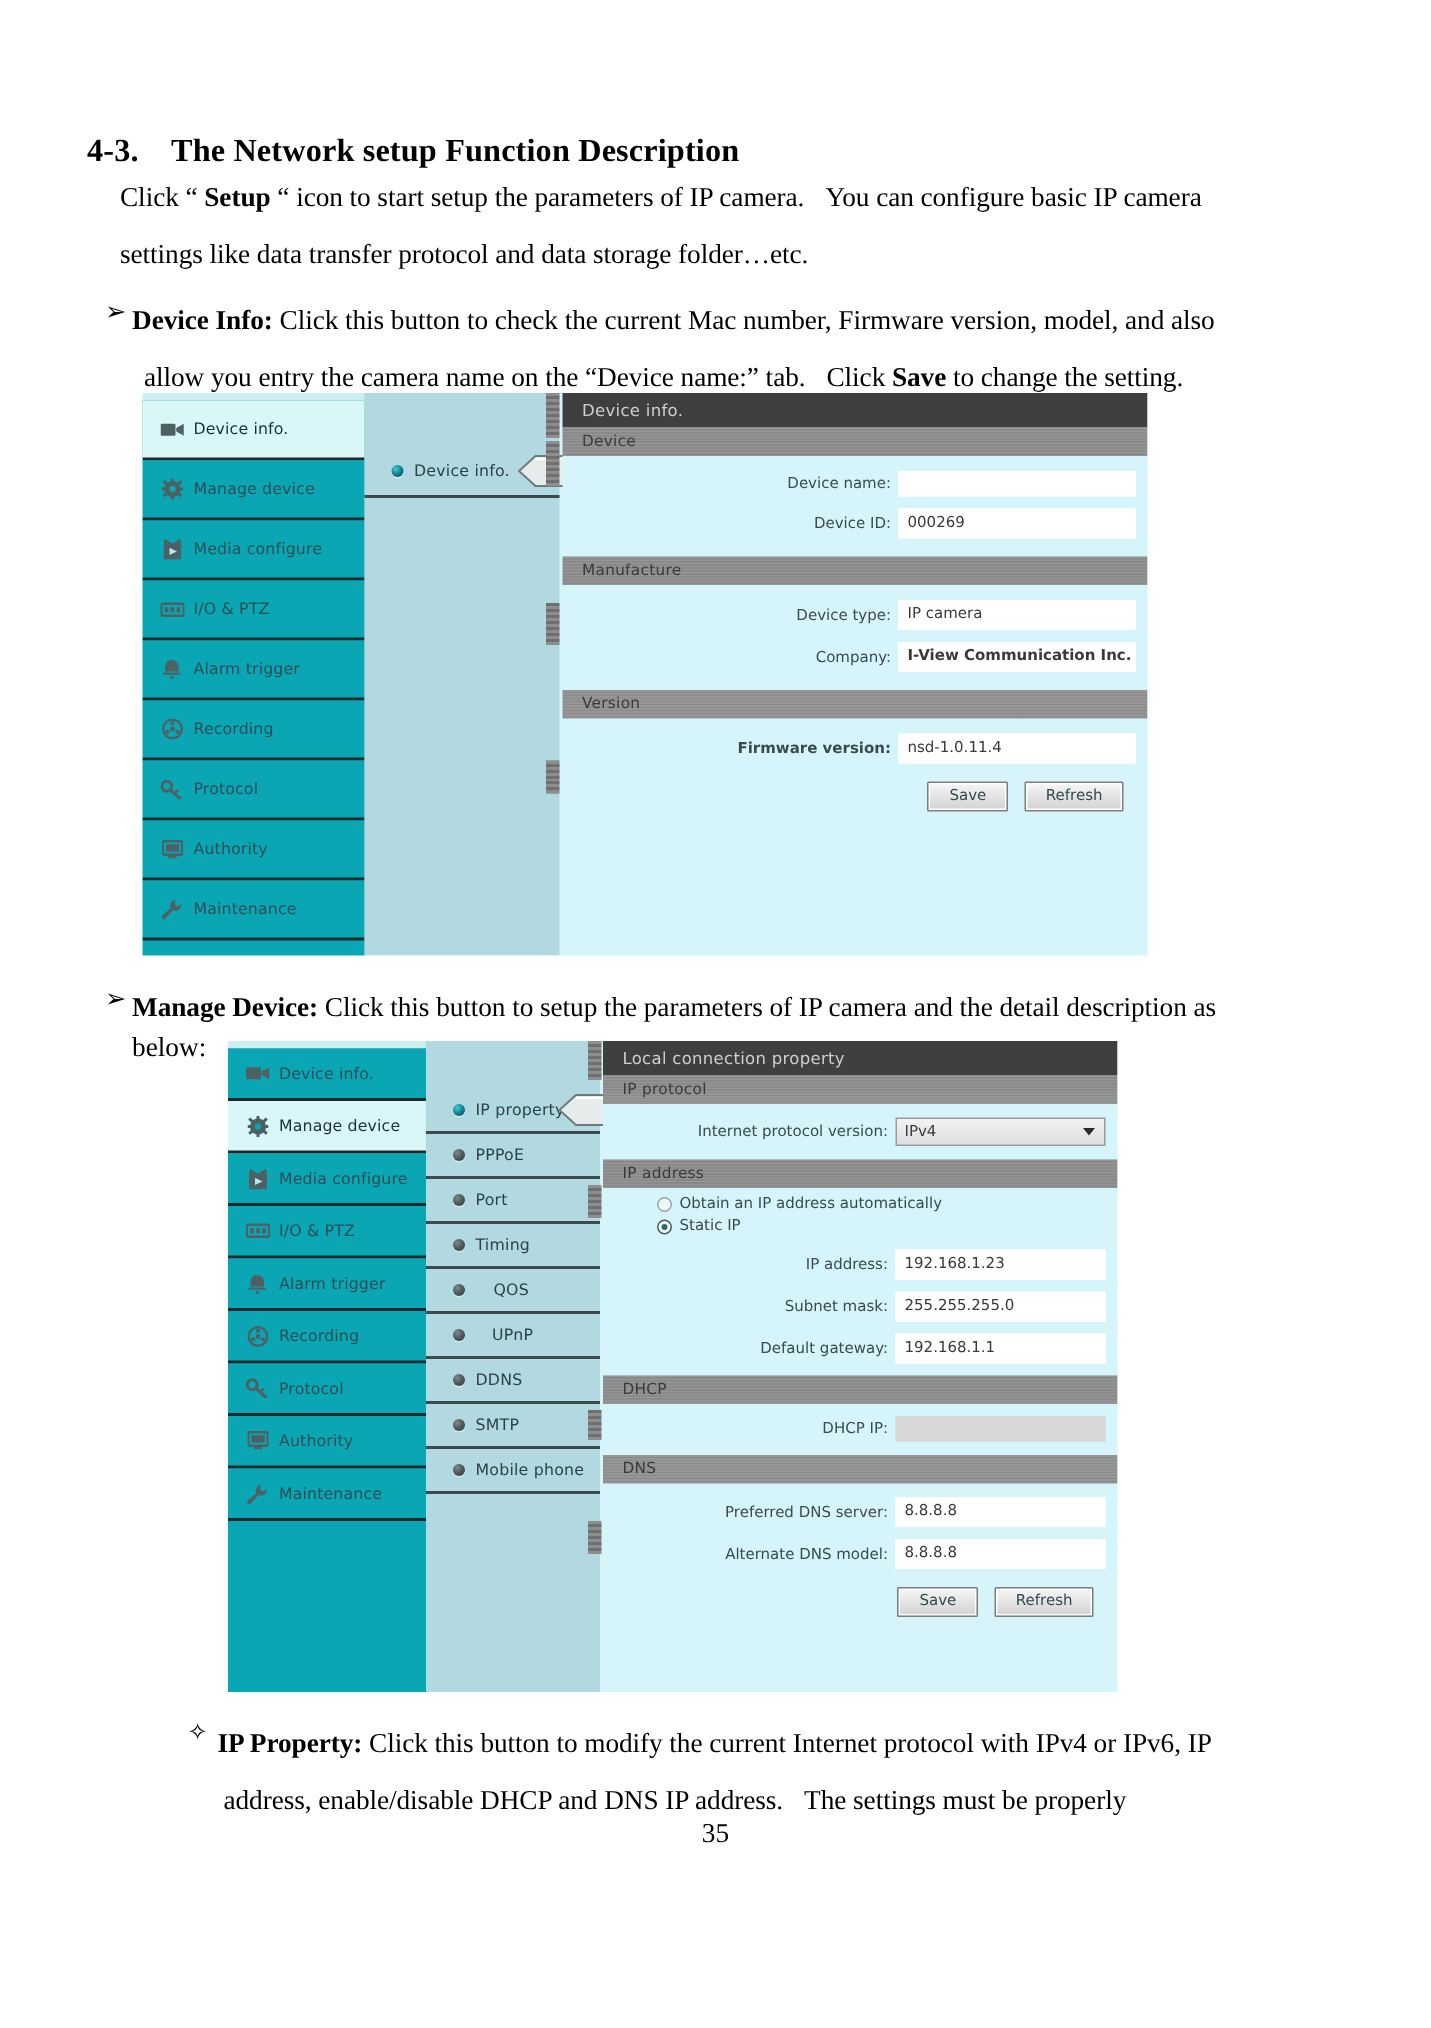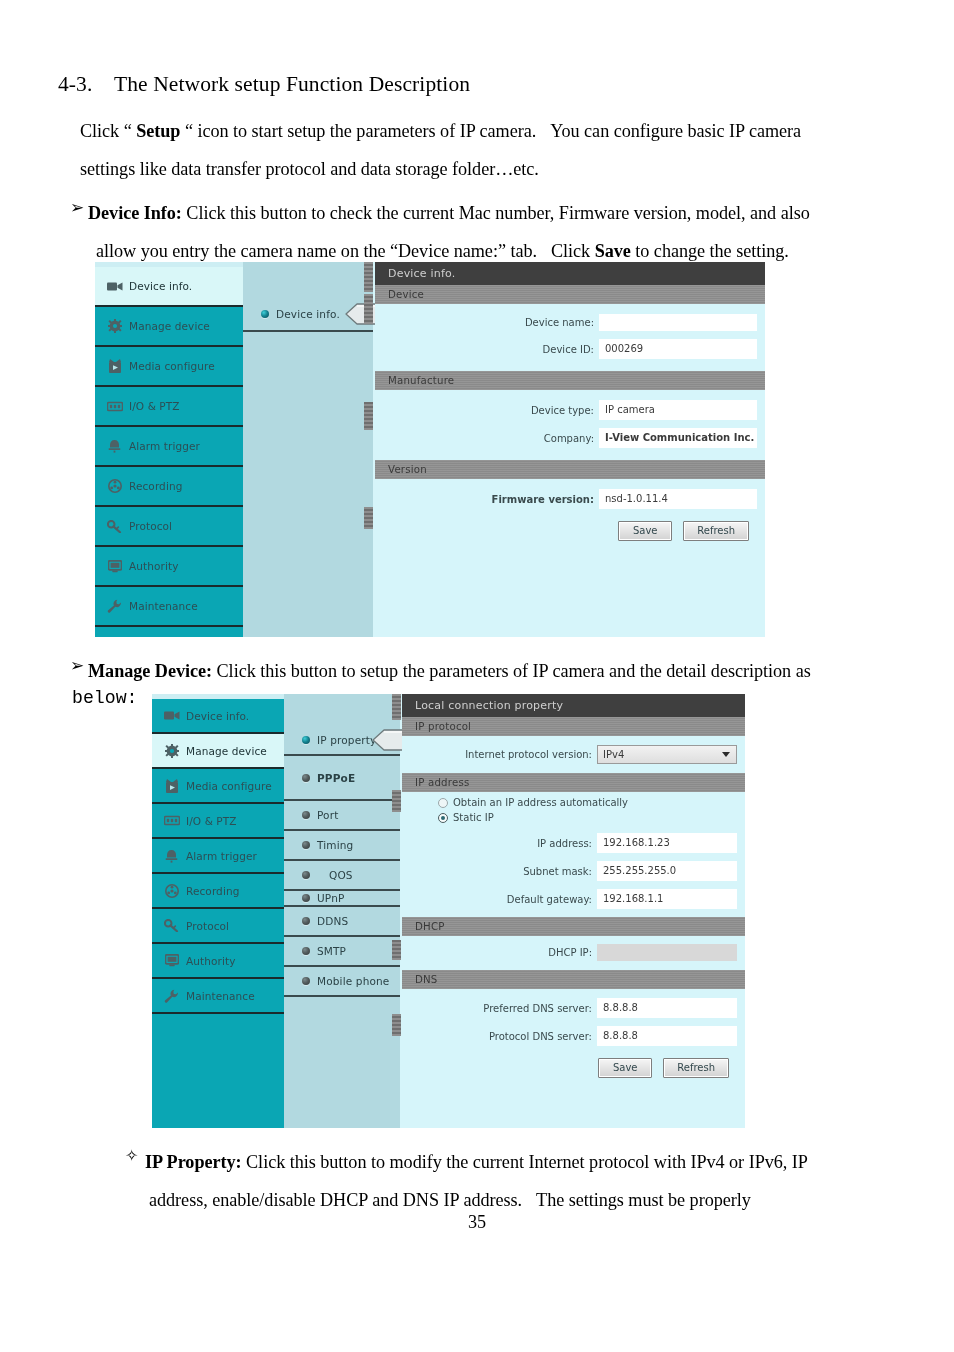--- a/index.html
+++ b/index.html
@@ -16,23 +16,23 @@
 
   
   .page {
     position: absolute;
     left: 0; top: 0;
     width: 954px; height: 1352px;
   }
 
   .doc-h1 {
     position: absolute;
-    left: 58px; top: 72px;
+    left: 58px; top: 88px;
     font-size: 21.5px;
-    font-weight: normal;
+    font-weight: bold;
     letter-spacing: 0.1px;
     white-space: nowrap;
   }
   .doc-h1 .num { display: inline-block; width: 56px; }
 
   .para {
     position: absolute;
     font-size: 18.2px;
     line-height: 38px;
     letter-spacing: -0.05px;
@@ -47,21 +47,21 @@
     position: absolute;
     font-size: 17px;
     line-height: 1;
   }
 
   .p-device-info { left: 88px; top: 194px; width: 790px; }
   .p-device-info .l2 { display: block; margin-left: 8px; }
 
   .p-manage { left: 88px; top: 652px; width: 790px; }
 
-  .p-below { position: absolute; left: 72px; top: 688px; font-size: 18.2px; font-family: Liberation Mono, monospace; }
+  .p-below { position: absolute; left: 88px; top: 688px; font-size: 18.2px; }
 
   .p-ipprop { left: 145px; top: 1143px; width: 740px; }
   .p-ipprop .l2 { display: block; margin-left: 4px; }
 
   .page-num {
     position: absolute;
     left: 0; top: 1212px;
     width: 954px;
     text-align: center;
     font-size: 18.2px;
@@ -547,37 +547,37 @@
     <div class="shot-mid" id="s2-mid" style="left:132px; top:0; width:116px; height:434px;">
         <div style="height: 32px;"></div>
         <div class="mid-item active" style="height: 30px;">
           <span class="dot"></span>
           <span>IP property</span>
           <span class="arrow-tab"><svg width="34" height="22" viewBox="0 0 34 22">
               <path d="M12 1 L33 1 L33 21 L12 21 L1 11 Z" fill="#e6ebec" stroke="#6e7a7c" stroke-width="1.3" stroke-linejoin="round"></path>
               <path d="M12 3 L31 3" stroke="#ffffff" stroke-width="1.2" fill="none"></path>
             </svg></span>
         </div>
-        <div class="mid-item" style="height: 45px; font-weight: bold;">
+        <div class="mid-item" style="height: 30px;">
           <span class="dot"></span>
           <span>PPPoE</span>
         </div>
         <div class="mid-item" style="height: 30px;">
           <span class="dot"></span>
           <span>Port</span>
         </div>
         <div class="mid-item" style="height: 30px;">
           <span class="dot"></span>
           <span>Timing</span>
         </div>
         <div class="mid-item" style="height: 30px; gap: 12px;">
           <span class="dot"></span>
           <span>QOS</span>
         </div>
-        <div class="mid-item" style="height: 16px;">
+        <div class="mid-item" style="height: 30px; gap: 11px;">
           <span class="dot"></span>
           <span>UPnP</span>
         </div>
         <div class="mid-item" style="height: 30px;">
           <span class="dot"></span>
           <span>DDNS</span>
         </div>
         <div class="mid-item" style="height: 30px;">
           <span class="dot"></span>
           <span>SMTP</span>
@@ -636,21 +636,21 @@
           <div class="field-input disabled" style="width: 140px;"></div>
         </div>
         <div style="height: 5px;"></div>
         <div class="sec-head">DNS</div>
         <div style="height: 5px;"></div>
         <div class="field-row">
           <div class="field-label" style="width: 190px;">Preferred DNS server:</div>
           <div class="field-input" style="width: 140px;">8.8.8.8</div>
         </div>
         <div class="field-row">
-          <div class="field-label" style="width: 190px;">Protocol DNS server:</div>
+          <div class="field-label" style="width: 190px;">Alternate DNS model:</div>
           <div class="field-input" style="width: 140px;">8.8.8.8</div>
         </div>
         <div style="height: 2px;"></div>
         <div class="btn-row">
           <div class="btn">Save</div>
           <div class="btn">Refresh</div>
         </div>
       </div>
   </div>
 

